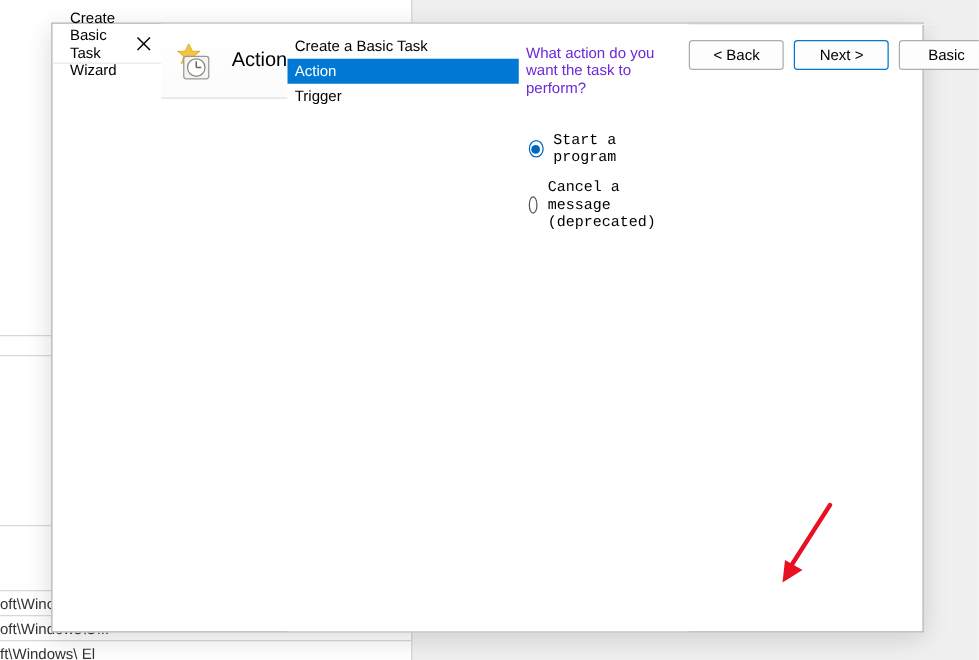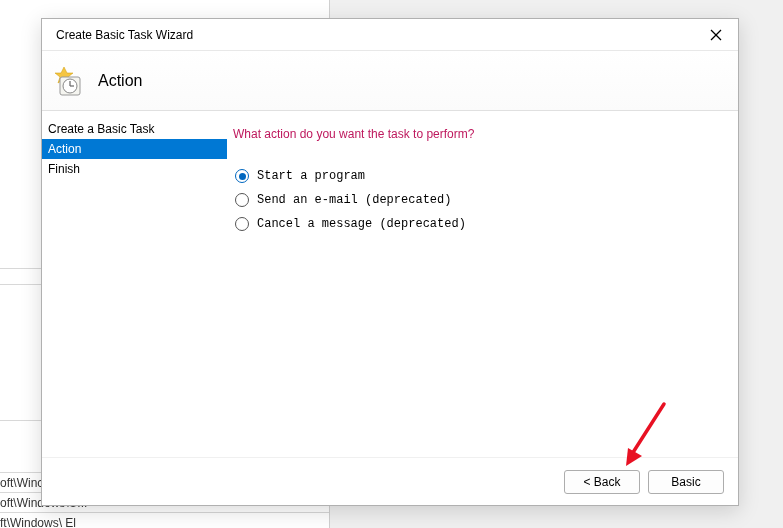--- a/index.html
+++ b/index.html
@@ -42,21 +42,21 @@
     .dialog {
       position: absolute;
       left: 41px;
       top: 18px;
       width: 698px;
       height: 488px;
       background: #ffffff;
       border: 1px solid #b0b0b0;
       box-shadow: 0 5px 20px rgba(0,0,0,0.15);
       display: flex;
-      flex-direction: column;
+      flex-direction: row;
     }
     .dialog-titlebar {
       height: 32px;
       display: flex;
       align-items: center;
       justify-content: space-between;
       padding: 0 8px 0 14px;
       border-bottom: 1px solid #e8e8e8;
     }
     .dialog-title {
@@ -113,21 +113,21 @@
     .sidebar-item.selected {
       background: #0078d4;
       color: #fff;
     }
     .content-area {
       flex: 1;
       padding: 16px 20px 10px 6px;
     }
     .prompt-text {
       font-size: 12px;
-      color: #be185d;
+      color: #6d28d9;
       margin-bottom: 28px;
     }
     .radio-group {
       margin-left: 2px;
       font-family: Liberation Mono, monospace;
     }
     .radio-row {
       display: flex;
       align-items: center;
       margin-bottom: 10px;
@@ -225,47 +225,44 @@
         <line x1="18" y1="21" x2="22" y2="21" stroke="#666" stroke-width="1.2"></line>
       </svg>
     </div>
     <div class="page-heading">Action</div>
   </div>
 
   <div class="dialog-body">
     <div class="sidebar">
       <div class="sidebar-item">Create a Basic Task</div>
       <div class="sidebar-item selected">Action</div>
-      <div class="sidebar-item">Finish</div>
+      <div class="sidebar-item">Trigger</div>
     </div>
 
     <div class="content-area">
       <div class="prompt-text">What action do you want the task to perform?</div>
 
       <div class="radio-group">
         <div class="radio-row">
           <span class="radio-circle checked">
             <span class="radio-dot"></span>
           </span>
           <span class="radio-label">Start a program</span>
         </div>
         <div class="radio-row">
           <span class="radio-circle"></span>
-          <span class="radio-label">Send an e-mail (deprecated)</span>
-        </div>
-        <div class="radio-row">
-          <span class="radio-circle"></span>
           <span class="radio-label">Cancel a message (deprecated)</span>
         </div>
       </div>
     </div>
   </div>
 
   <div class="dialog-footer">
     <div class="btn">&lt; Back</div>
+    <div class="btn default">Next &gt;</div>
     <div class="btn">Basic</div>
   </div>
 </div>
 
 <svg class="arrow-annotation" style="left:618px; top:398px;" width="60" height="75" viewBox="0 0 60 75">
   <line x1="46" y1="6" x2="14" y2="56" stroke="#e81123" stroke-width="3.5" stroke-linecap="round"></line>
   <polygon points="8,68 10,50 24,58" fill="#e81123"></polygon>
 </svg>
 
 </body></html>

